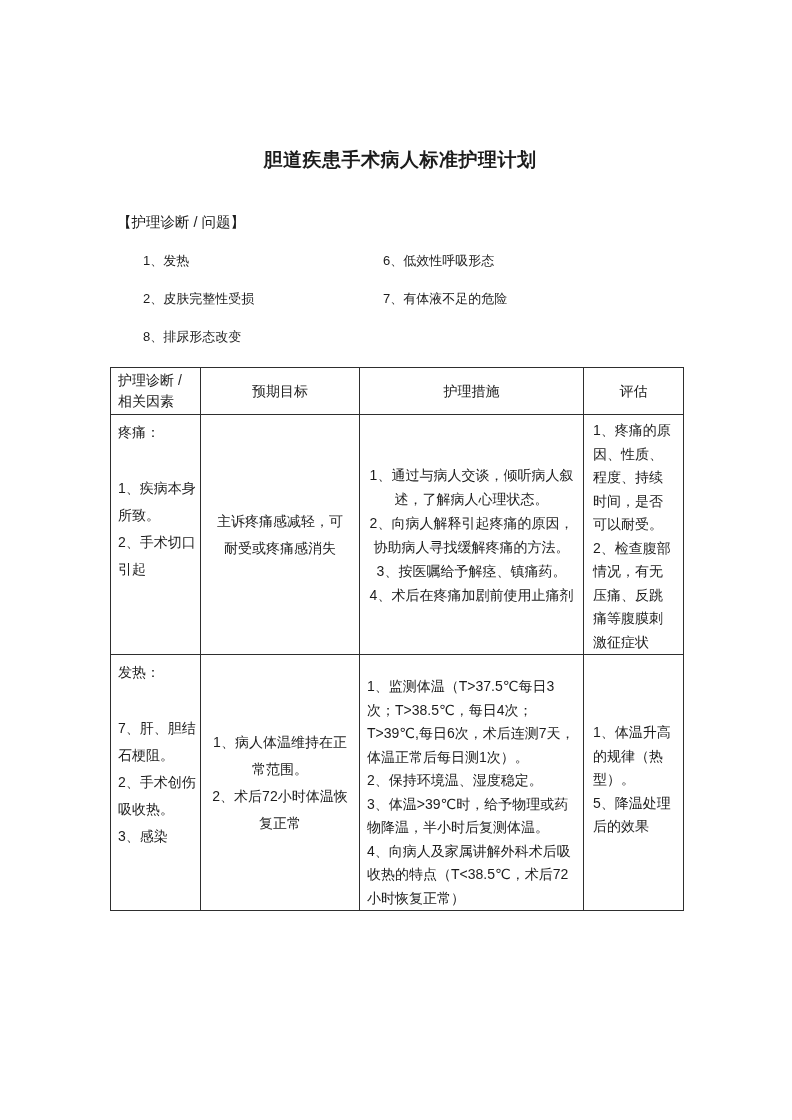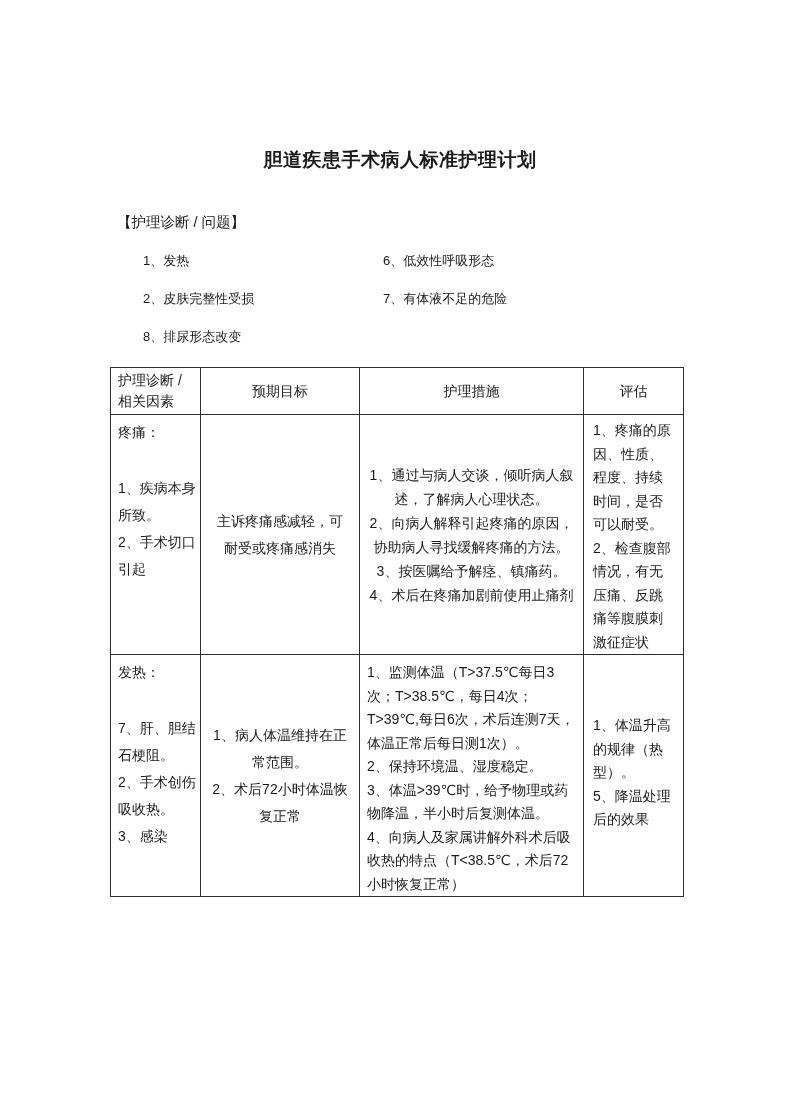--- a/index.html
+++ b/index.html
@@ -87,21 +87,21 @@
   }
   .diag-title { margin-bottom: 29px; }
   td.cell-goal {
     vertical-align: middle;
     text-align: center;
     padding: 0 10px;
     line-height: 27px;
   }
   td.cell-measures { padding: 0 7px; line-height: 24px; }
   td.cell-measures.v-mid { vertical-align: middle; text-align: center; }
-  td.cell-measures.v-top { vertical-align: top; text-align: left; padding-top: 6px; line-height: 23.5px; }
+  td.cell-measures.v-top { vertical-align: top; text-align: left; padding-top: 20px; line-height: 23.5px; }
   td.cell-eval { line-height: 23.5px; }
   td.cell-eval.v-top { vertical-align: top; padding: 4px 9px 0; }
   td.cell-eval.v-mid { vertical-align: middle; text-align: left; padding: 0 6px 5px 9px; }
 </style>
 </head>
 <body>
 
 <div class="page">
 
   <h1 class="doc-title">胆道疾患手术病人标准护理计划</h1>

